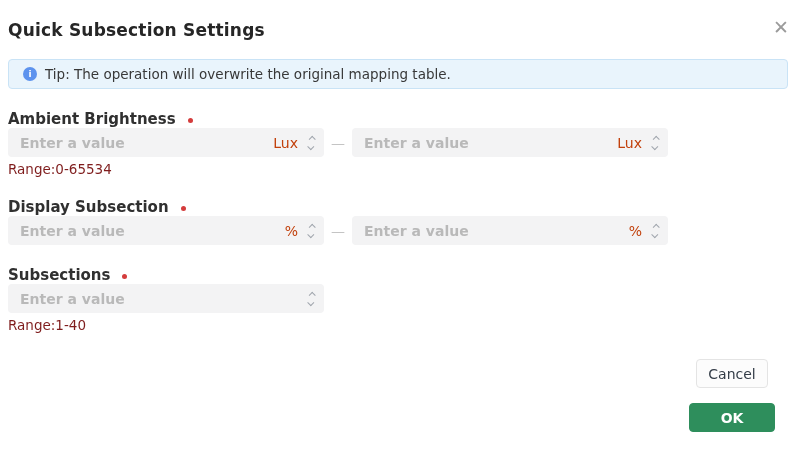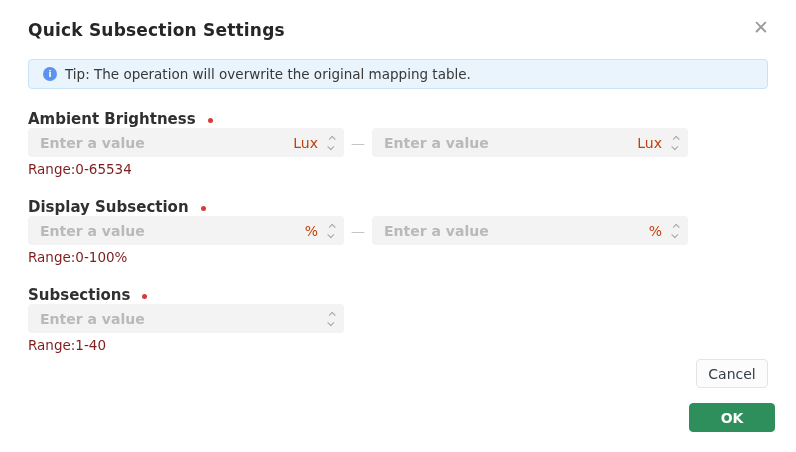--- a/index.html
+++ b/index.html
@@ -1,21 +1,21 @@
 <!DOCTYPE html>
 <html style="--accent: #2e8e5c; --tip_bg: #e9f4fc; --tip_border: #c9e3f6; --info_icon: #5d93ee; --required: #d43c3c;"><head>
 <meta charset="utf-8">
 <style>
   * { margin:0; padding:0; box-sizing:border-box; }
   html,body { width:796px; height:452px; }
   body {
     font-family: "DejaVu Sans", "Liberation Sans", sans-serif;
     background:#ffffff; color:#303030; overflow:hidden; position:relative;
   }
-  .dialog { width:100%; height:100%; padding:20px 28px; position:relative; }
+  .dialog { width:100%; height:100%; padding:20px 8px; position:relative; }
 
   .dlg-header { position:relative; }
   .dlg-title { font-size:17px; font-weight:700; color:#262626; letter-spacing:.2px; }
   .close-btn {
     position:absolute; top:-6px; right:-6px; width:26px; height:26px;
     display:flex; align-items:center; justify-content:center;
     font-size:19px; color:#9b9b9b; cursor:pointer; line-height:1;
     background:none; border:none; font-family:inherit;
   }
 
@@ -138,21 +138,20 @@
       <span class="dash">—</span>
       <div class="nfield">
         <input type="text" placeholder="Enter a value" style="">
         <span class="unit">%</span>
         <span class="spinner">
           <i class="chev up"></i>
           <i class="chev dn"></i>
         </span>
       </div>
     </div>
-    <div class="range-hint">Range:0-100%</div>
   </div>
 
   <div class="section">
     <div class="label-row">
       <span class="field-label">Subsections</span>
       <span class="req-dot"></span>
     </div>
     <div class="inputs-row">
       <div class="nfield">
         <input type="text" placeholder="Enter a value" style="">

